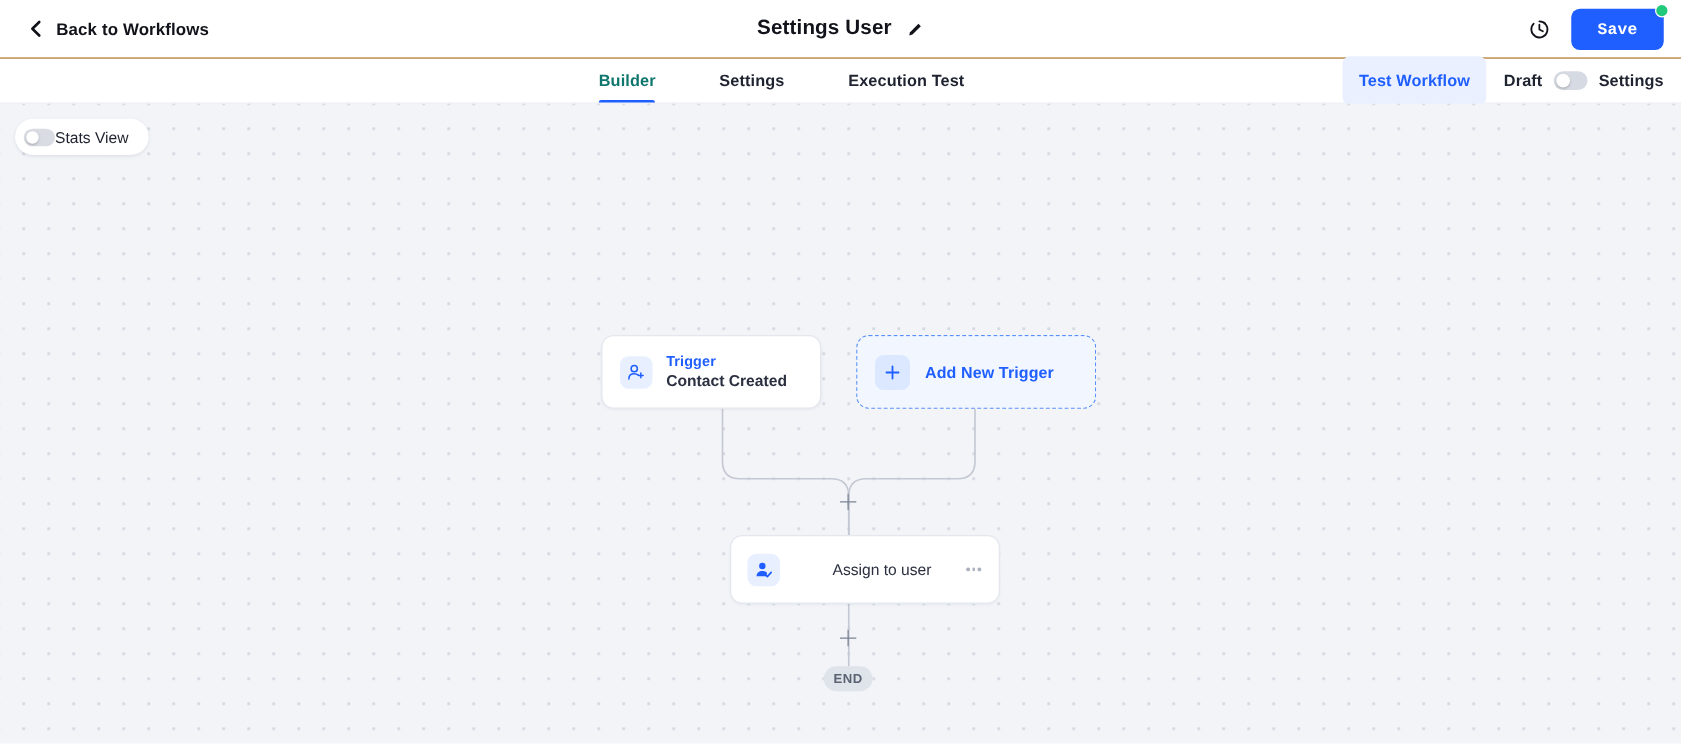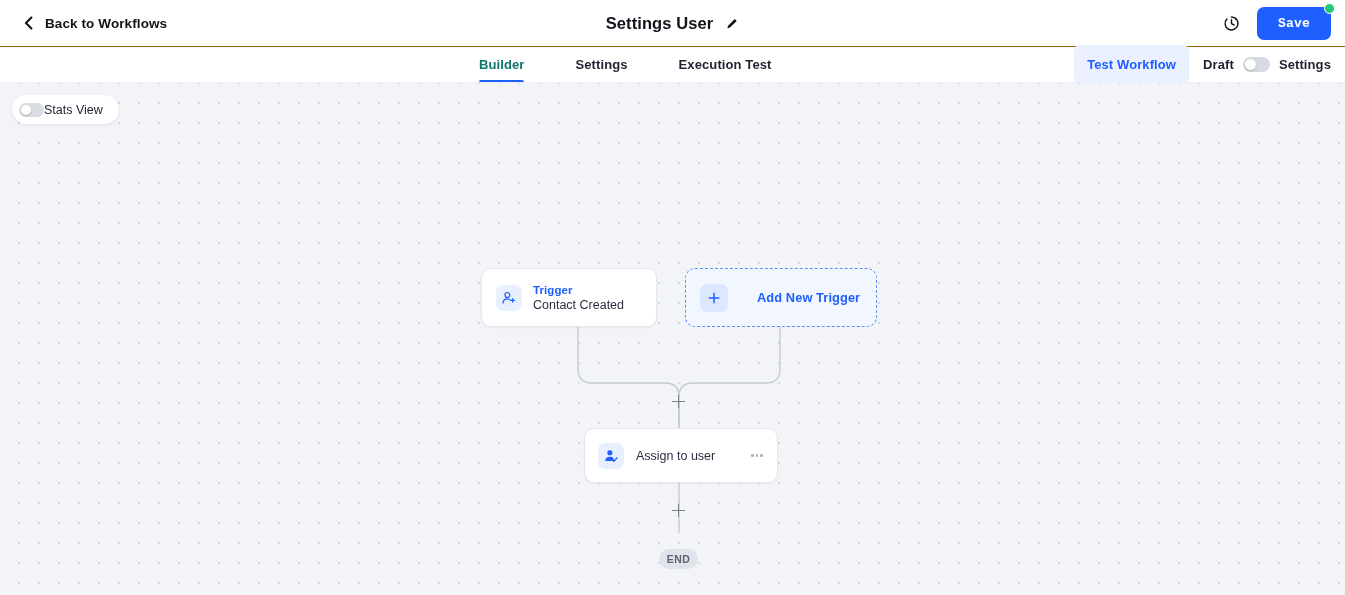--- a/index.html
+++ b/index.html
@@ -247,52 +247,53 @@
   .icon-tile svg { display: block; }
   .node-text { display: flex; flex-direction: column; gap: 2px; min-width: 0; }
   .node-kicker {
     font-size: 11.5px;
     font-weight: 700;
     color: #1f5eff;
     letter-spacing: .1px;
   }
   .node-sub {
     font-size: 12.5px;
-    font-weight: 400;
+    font-weight: 700;
     color: #2b3040;
   }
 
   .node-add-trigger {
     left: 685px;
     top: 185px;
     width: 192px;
     height: 59px;
     background: #f1f6ff;
     border: 1.4px dashed #5b90fa;
     padding: 0 14px;
-    gap: 29px;
+    gap: 12px;
   }
   .node-add-trigger .icon-tile { background: #dbe8ff; width: 28px; height: 28px; }
   .add-trigger-label {
     font-size: 12.8px;
     font-weight: 700;
     color: #1f5eff;
     letter-spacing: .1px;
   }
 
   .node-action {
     left: 584px;
     top: 345px;
-    width: 194px;
+    width: 216px;
     height: 55px;
     background: #ffffff;
     border: 1px solid #e4e7ee;
     box-shadow: 0 1px 2px rgba(22,33,63,.05);
     padding: 0 12px 0 13px;
-    gap: 12px;
+    gap: 26px;
+    text-align: right;
   }
   .action-label {
     font-size: 12.5px;
     font-weight: 400;
     color: #2b3040;
     flex: 1 1 auto;
   }
   .dots-menu {
     display: flex;
     align-items: center;
@@ -334,21 +335,20 @@
     border-radius: 10px;
     background: #dfe3ea;
     color: #5b6274;
     font-size: 10.5px;
     font-weight: 700;
     letter-spacing: .4px;
     display: flex;
     align-items: center;
     justify-content: center;
     cursor: pointer;
-    margin-top: 16px;
   }
 </style>
 </head>
 <body>
 
 <div id="app">
 
   <div class="topbar">
 
     <div class="back-group">

